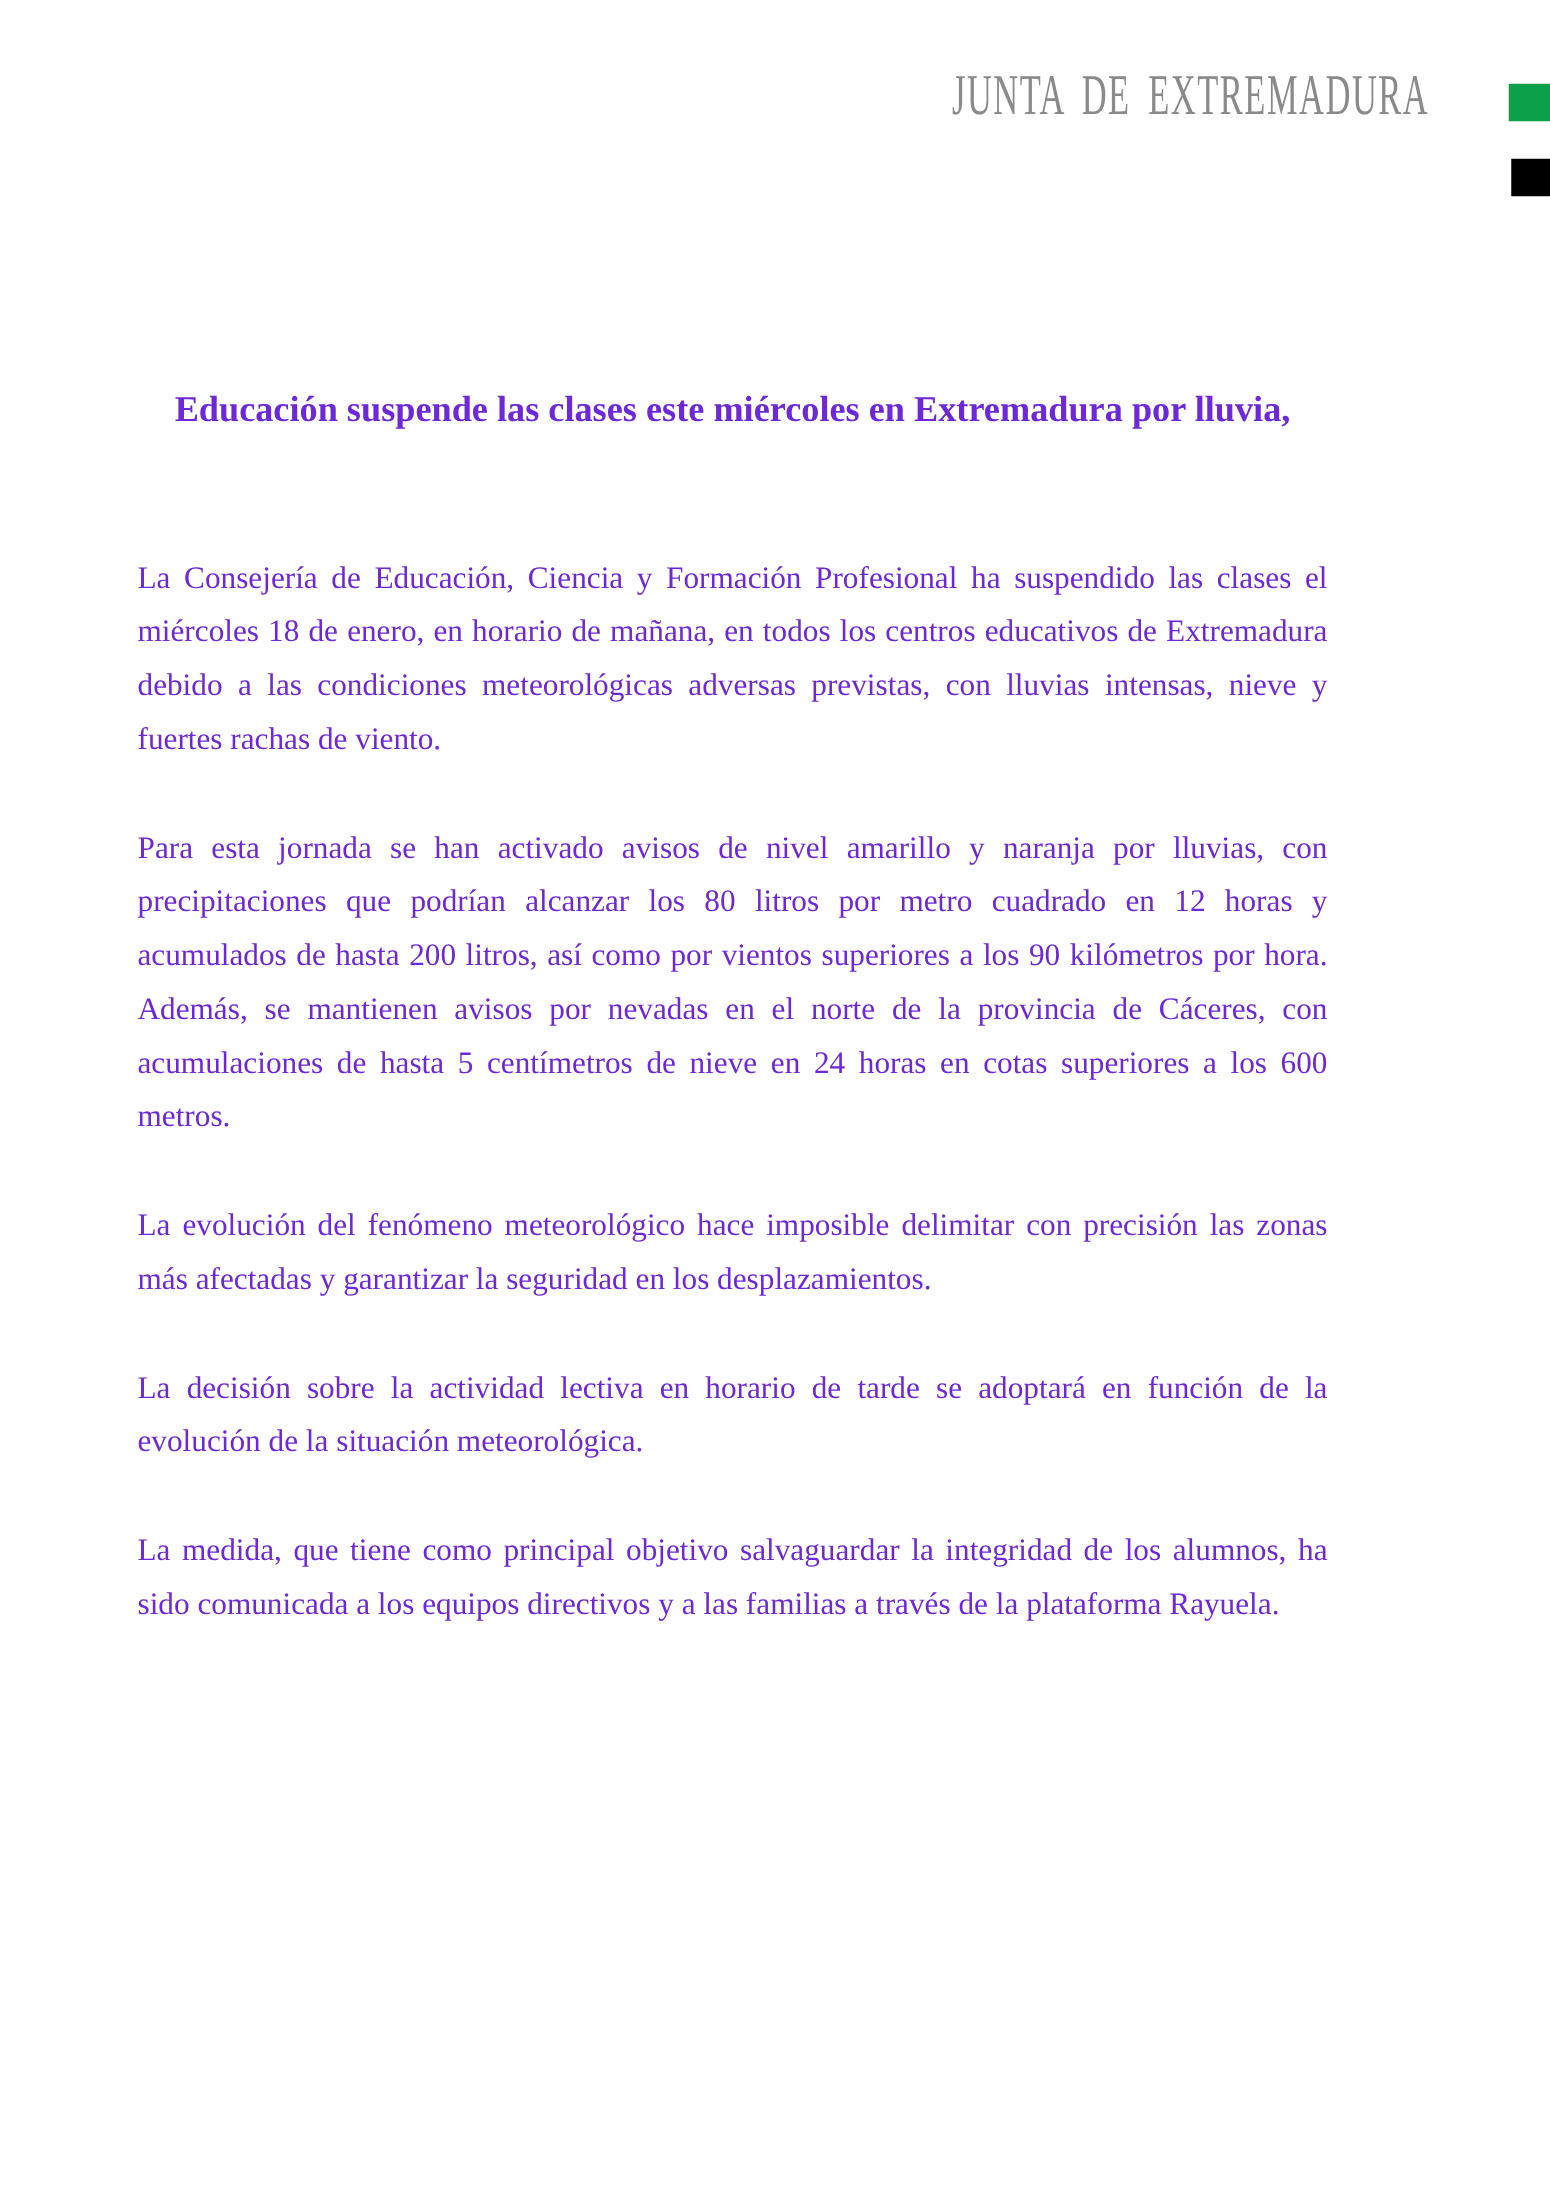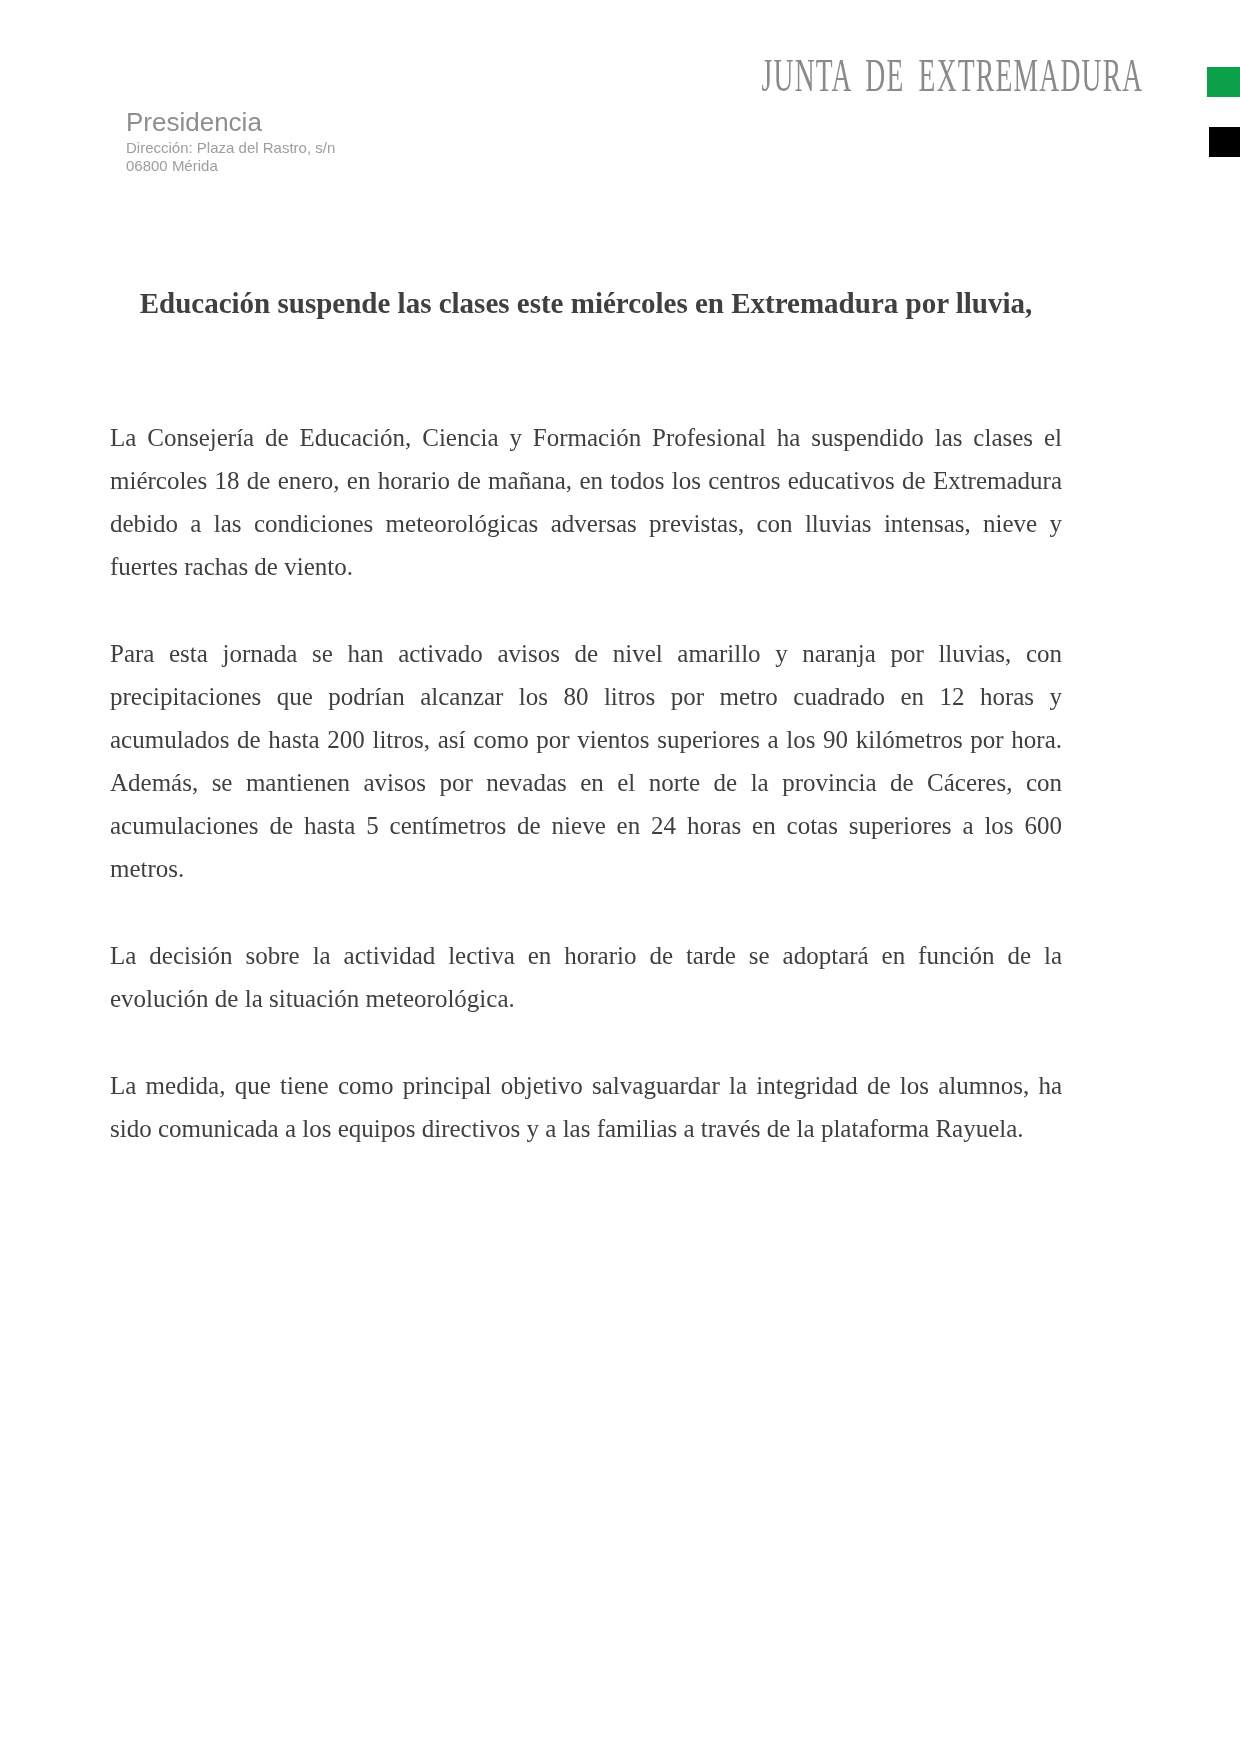--- a/index.html
+++ b/index.html
@@ -53,23 +53,23 @@
   .dept-addr {
     font-size: 15px;
     line-height: 18px;
     color: #9d9d9d;
   }
 
   
   .content {
     position: absolute;
     left: 110px;
-    top: 279px;
+    top: 304px;
     width: 952px;
-    color: #404040;
+    color: #6d28d9;
   }
   .doc-title {
     font-size: 29px;
     font-weight: bold;
     line-height: 48px;
     text-align: center;
     margin: 0 0 89px 0;
   }
   .title-line { display: block; }
   .content p {
@@ -82,29 +82,25 @@
 </head>
 <body>
 
 <div class="page">
 
   <div class="logo-text">JUNTA DE EXTREMADURA</div>
 
   <div class="corner-square green" style="background-color: rgb(11, 160, 74);"></div>
   <div class="corner-square black" style="background-color: rgb(0, 0, 0);"></div>
 
-  <div class="dept-block">
-    <div class="dept-name">Presidencia</div>
-    <div class="dept-addr">Dirección: Plaza del Rastro, s/n</div>
-    <div class="dept-addr">06800 Mérida</div>
-  </div>
 
   <div class="content">
     <h1 class="doc-title">
       <span class="title-line">Educación suspende las clases este miércoles en Extremadura por lluvia,</span>
     </h1>
     <p>La Consejería de Educación, Ciencia y Formación Profesional ha suspendido las clases el miércoles 18 de enero, en horario de mañana, en todos los centros educativos de Extremadura debido a las condiciones meteorológicas adversas previstas, con lluvias intensas, nieve y fuertes rachas de viento.</p>
     <p>Para esta jornada se han activado avisos de nivel amarillo y naranja por lluvias, con precipitaciones que podrían alcanzar los 80 litros por metro cuadrado en 12 horas y acumulados de hasta 200 litros, así como por vientos superiores a los 90 kilómetros por hora. Además, se mantienen avisos por nevadas en el norte de la provincia de Cáceres, con acumulaciones de hasta 5 centímetros de nieve en 24 horas en cotas superiores a los 600 metros.</p>
+    <p>La evolución del fenómeno meteorológico hace imposible delimitar con precisión las zonas más afectadas y garantizar la seguridad en los desplazamientos.</p>
     <p>La decisión sobre la actividad lectiva en horario de tarde se adoptará en función de la evolución de la situación meteorológica.</p>
     <p>La medida, que tiene como principal objetivo salvaguardar la integridad de los alumnos, ha sido comunicada a los equipos directivos y a las familias a través de la plataforma Rayuela.</p>
   </div>
 
 </div>
 
 </body></html>

